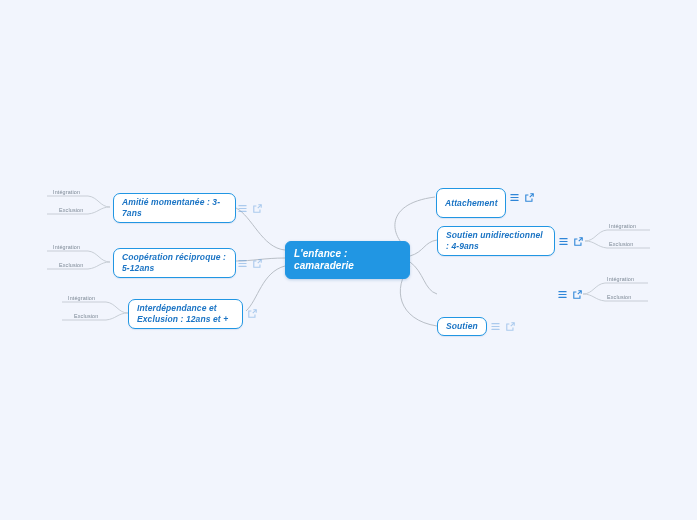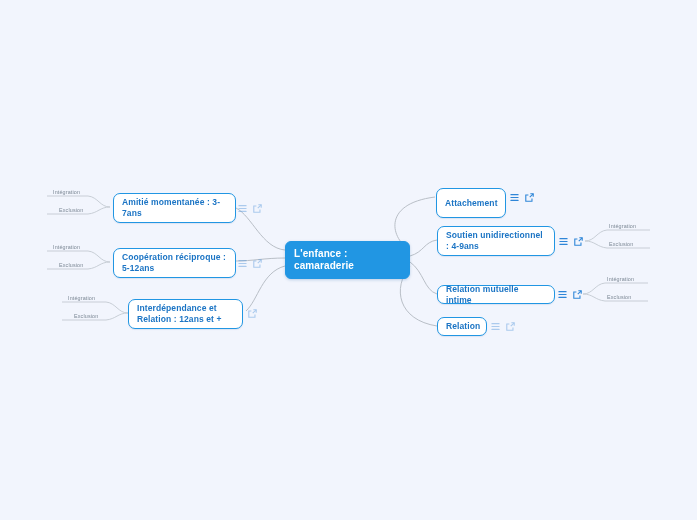--- a/index.html
+++ b/index.html
@@ -21,20 +21,21 @@
     border-radius:7px;
     color:#1b74c4;
     font-weight:bold;
     font-size:8.5px;
     line-height:11px;
     letter-spacing:.1px;
     padding:6px 8px;
     display:flex;
     align-items:center;
     box-shadow:0 1px 1px rgba(30,80,150,.10);
+    font-style:italic;
   }
   .node span{display:block;}
   .node.root{
     background:#2196e3;
     border-color:#2196e3;
     color:#ffffff;
     font-size:10px;
     line-height:12.5px;
     border-radius:6px;
     box-shadow:0 1px 3px rgba(20,90,160,.25);
@@ -149,21 +150,21 @@
           <path d="M9.2 2.6H13.4V6.8"></path>
           <path d="M13.4 2.6 L8.4 7.6"></path>
           <path d="M11.6 9.6v3.8H2.6V4.4h3.8"></path>
         </g>
     </svg>
   </div>
   <div class="sublabel" style="left:53px;top:244px;">Intégration</div>
   <div class="sublabel" style="left:59px;top:262px;">Exclusion</div>
 
   <div class="node" style="left:128px;top:299px;width:115px;height:30px;">
-    <span>Interdépendance et Relation : 12ans et +</span>
+    <span>Interdépendance et Exclusion : 12ans et +</span>
   </div>
   <div class="icons" style="left:247px;top:307px;">
     <svg class="ic dim" viewBox="0 0 16 16">
       <g fill="none" stroke="#4a90d9" stroke-width="1.6">
           <path d="M9.2 2.6H13.4V6.8"></path>
           <path d="M13.4 2.6 L8.4 7.6"></path>
           <path d="M11.6 9.6v3.8H2.6V4.4h3.8"></path>
         </g>
     </svg>
   </div>
@@ -205,44 +206,41 @@
       <g fill="none" stroke="#2f86d8" stroke-width="1.6">
           <path d="M9.2 2.6H13.4V6.8"></path>
           <path d="M13.4 2.6 L8.4 7.6"></path>
           <path d="M11.6 9.6v3.8H2.6V4.4h3.8"></path>
         </g>
     </svg>
   </div>
   <div class="sublabel" style="left:609px;top:223px;">Intégration</div>
   <div class="sublabel" style="left:609px;top:241px;">Exclusion</div>
 
-  <div class="node" style="left:437px;top:285px;width:118px;height:19px;">
-    <span>Relation mutuelle intime</span>
-  </div>
   <div class="icons" style="left:557px;top:288px;">
     <svg class="ic" viewBox="0 0 16 16">
       <g fill="#2f86d8">
           <rect x="2" y="3" width="12" height="1.8" rx=".8"></rect>
           <rect x="2" y="7.1" width="12" height="1.8" rx=".8"></rect>
           <rect x="2" y="11.2" width="12" height="1.8" rx=".8"></rect>
         </g>
     </svg>
     <svg class="ic" viewBox="0 0 16 16">
       <g fill="none" stroke="#2f86d8" stroke-width="1.6">
           <path d="M9.2 2.6H13.4V6.8"></path>
           <path d="M13.4 2.6 L8.4 7.6"></path>
           <path d="M11.6 9.6v3.8H2.6V4.4h3.8"></path>
         </g>
     </svg>
   </div>
   <div class="sublabel" style="left:607px;top:276px;">Intégration</div>
   <div class="sublabel" style="left:607px;top:294px;">Exclusion</div>
 
   <div class="node" style="left:437px;top:317px;width:50px;height:19px;">
-    <span>Relation</span>
+    <span>Soutien</span>
   </div>
   <div class="icons" style="left:490px;top:320px;">
     <svg class="ic dim" viewBox="0 0 16 16">
       <g fill="#4a90d9">
           <rect x="2" y="3" width="12" height="1.8" rx=".8"></rect>
           <rect x="2" y="7.1" width="12" height="1.8" rx=".8"></rect>
           <rect x="2" y="11.2" width="12" height="1.8" rx=".8"></rect>
         </g>
     </svg>
     <svg class="ic dim" viewBox="0 0 16 16">

